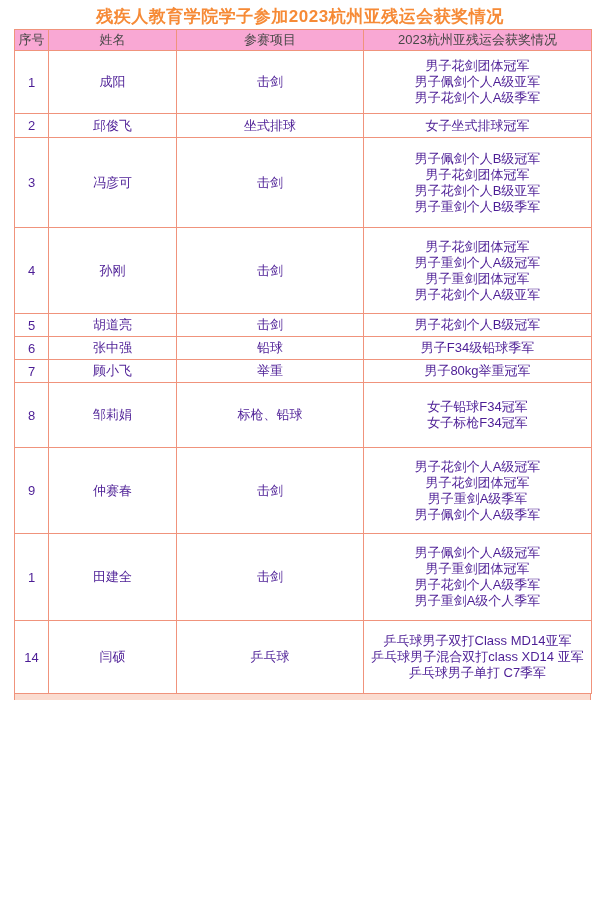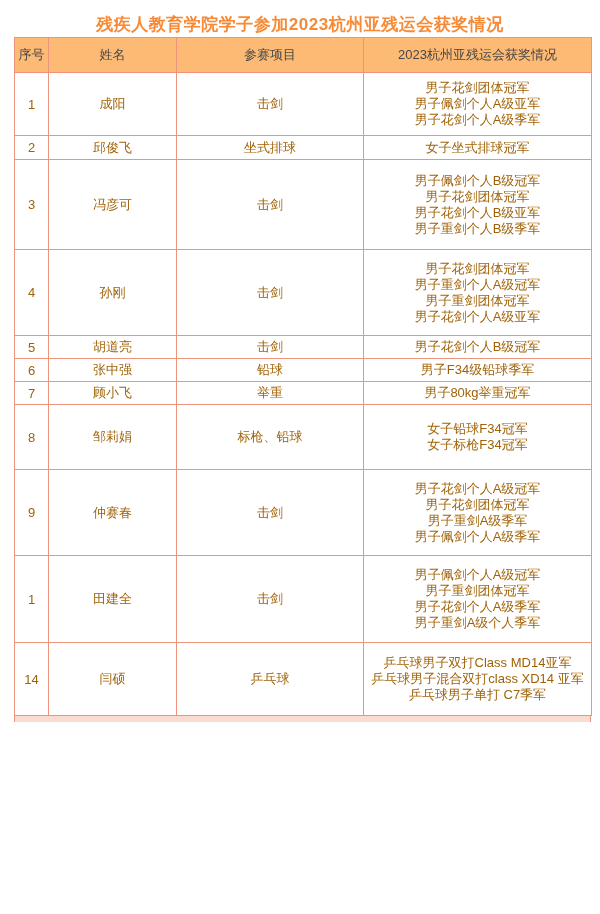--- a/index.html
+++ b/index.html
@@ -8,49 +8,49 @@
     background: #ffffff;
     font-family: "Liberation Sans", "DejaVu Sans", sans-serif;
   }
   .page {
     width: 600px;
     height: 914px;
     background: #ffffff;
     overflow: hidden;
   }
   .page-title {
-    margin-top: 13px;
+    margin-top: 5px;
     height: 24px;
     text-align: center;
     font-size: 17px;
     font-weight: bold;
     color: #f68a36;
     letter-spacing: 0.5px;
     line-height: 24px;
   }
   table.awards {
     border-collapse: collapse;
     table-layout: fixed;
     width: 577px;
     margin-left: 14px;
   }
   table.awards th, table.awards td {
     border: 1px solid #f0937c;
     text-align: center;
     vertical-align: middle;
-    color: #a16207;
+    color: #4c1d95;
     font-size: 13px;
     font-weight: normal;
     overflow: hidden;
     padding: 1px 2px;
   }
   table.awards th {
-    background: #fdba74;
+    background: #f9a8d4;
     color: #474747;
-    height: 35px;
+    height: 21px;
   }
   td.awards-cell {
     font-size: 12.5px;
     line-height: 16px;
     white-space: pre-line;
   }
   
   tr.h63 { height: 63px; } tr.h24 { height: 24px; } tr.h90 { height: 90px; }
   tr.h86 { height: 86px; } tr.h23 { height: 23px; } tr.h65 { height: 65px; }
   tr.h87 { height: 87px; } tr.h70 { height: 70px; } tr.h73 { height: 73px; }

